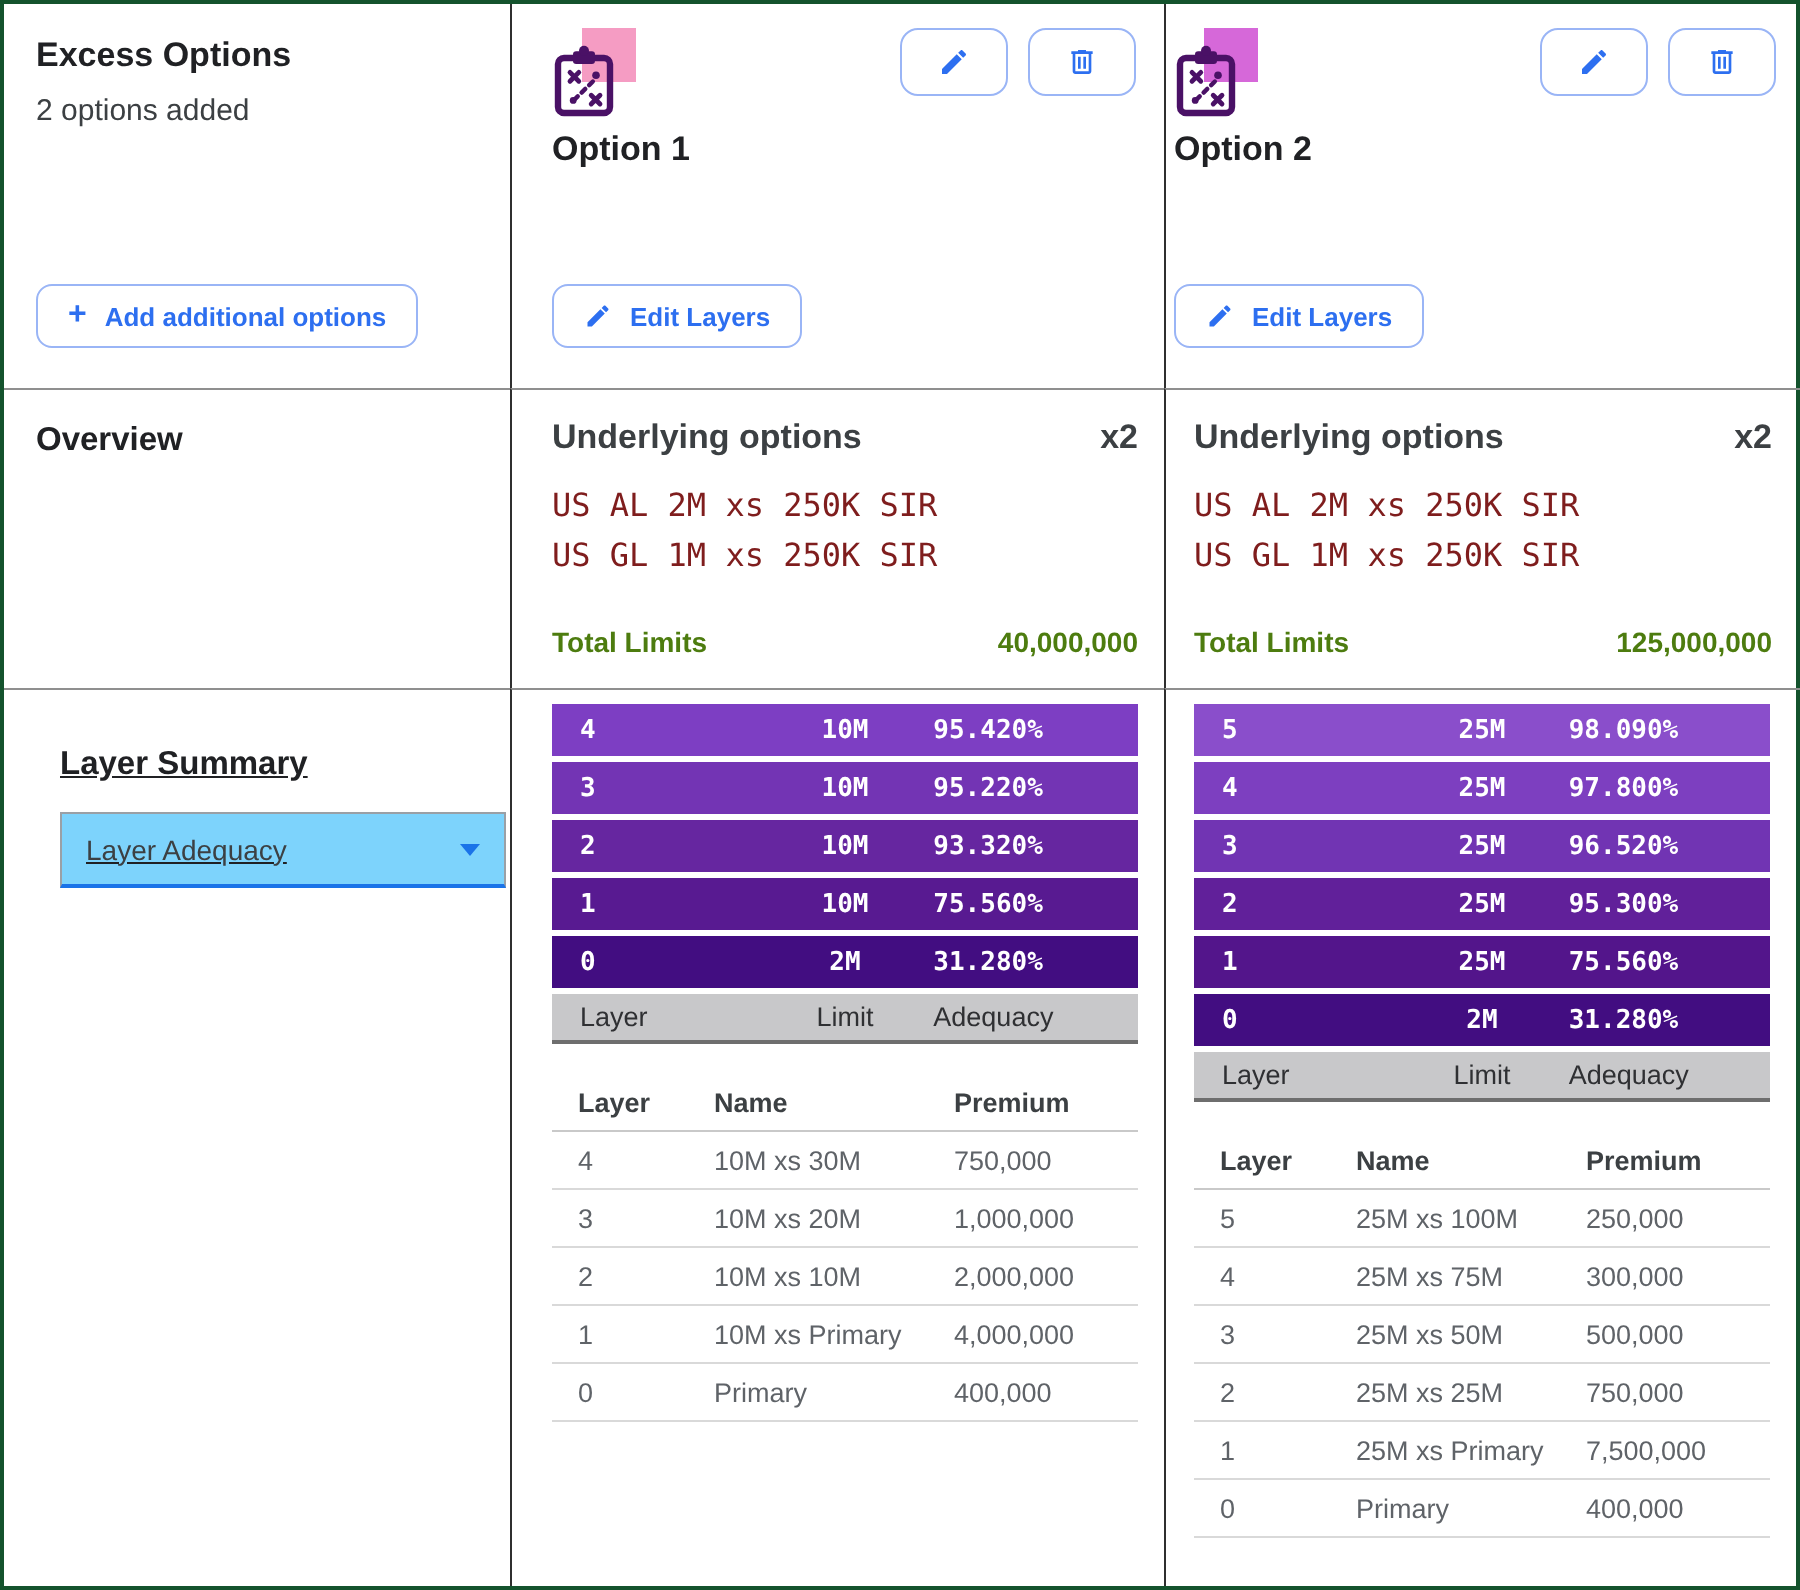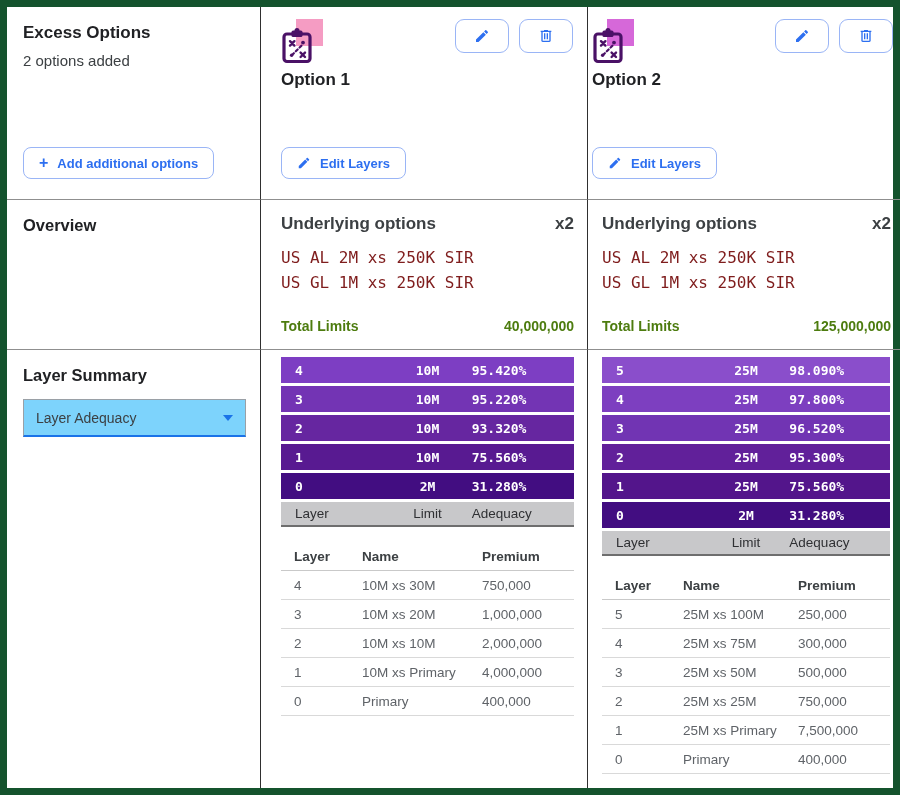--- a/index.html
+++ b/index.html
@@ -2,21 +2,21 @@
 <html><head>
 <meta charset="utf-8">
 <style>
   * { box-sizing: border-box; margin: 0; padding: 0; }
   html,body { background:#fff; }
   body { width:900px; font-family:"Liberation Sans", sans-serif; color:#202124; }
 
   .sheet { width:900px; height:795px; display:grid;
            grid-template-columns:253px 327px 320px;
            grid-template-rows:192px 150px 1fr;
-           border:7px solid #14532d; background:#fff; }
+           border:2px solid #14532d; background:#fff; }
   .cell { display:flex; flex-direction:column; min-width:0; overflow:hidden; }
   .c2,.c3 { border-left:1px solid #2f2f2f; }
   .r2,.r3 { border-top:1px solid #8f8f8f; }
   .spacer { flex:1; }
 
   
   .r1.c1 { padding:16px 16px 20px 16px; }
   .r1.c2 { padding:12px 14px 20px 20px; }
   .r1.c3 { padding:12px 14px 20px 4px; }
   .h1 { font-size:17px; font-weight:700; }
@@ -44,21 +44,21 @@
   
   .r2.c1 { padding:16px; }
   .r2.c2 { padding:14px 13px 15px 20px; }
   .r2.c3 { padding:14px 16px 15px 14px; }
   .ov-top { display:flex; justify-content:space-between; font-size:17px; font-weight:700; color:#3c4043; }
   .ov-items { margin-top:11px; }
   .ov-item { font-family:"DejaVu Sans Mono",monospace; font-size:16px; color:#7f1d1d; line-height:25px; }
   .ov-total { display:flex; justify-content:space-between; font-size:14px; font-weight:700; color:#4d7c0f; }
 
   
-  .r3.c1 { padding:16px; }
+  .r3.c1 { padding:28px;text-decoration:underline; }
   .r3.c2 { padding:7px 13px 0 20px; }
   .r3.c3 { padding:7px 17px 0 14px; }
   .select { margin-top:14px; width:223px; height:38px; background:#7dd3fc; cursor:pointer;
             border:1px solid #9aa0a6; border-bottom:2px solid #1a73e8;
             display:flex; align-items:center; justify-content:space-between;
             padding:0 12px; font-size:14px; color:#3c4043; }
   .caret { width:0; height:0; border-left:5px solid transparent; border-right:5px solid transparent;
            border-top:6px solid #1a73e8; }
 
   .bar { height:26px; margin-bottom:3px; display:flex; align-items:center; padding:0 14px;

